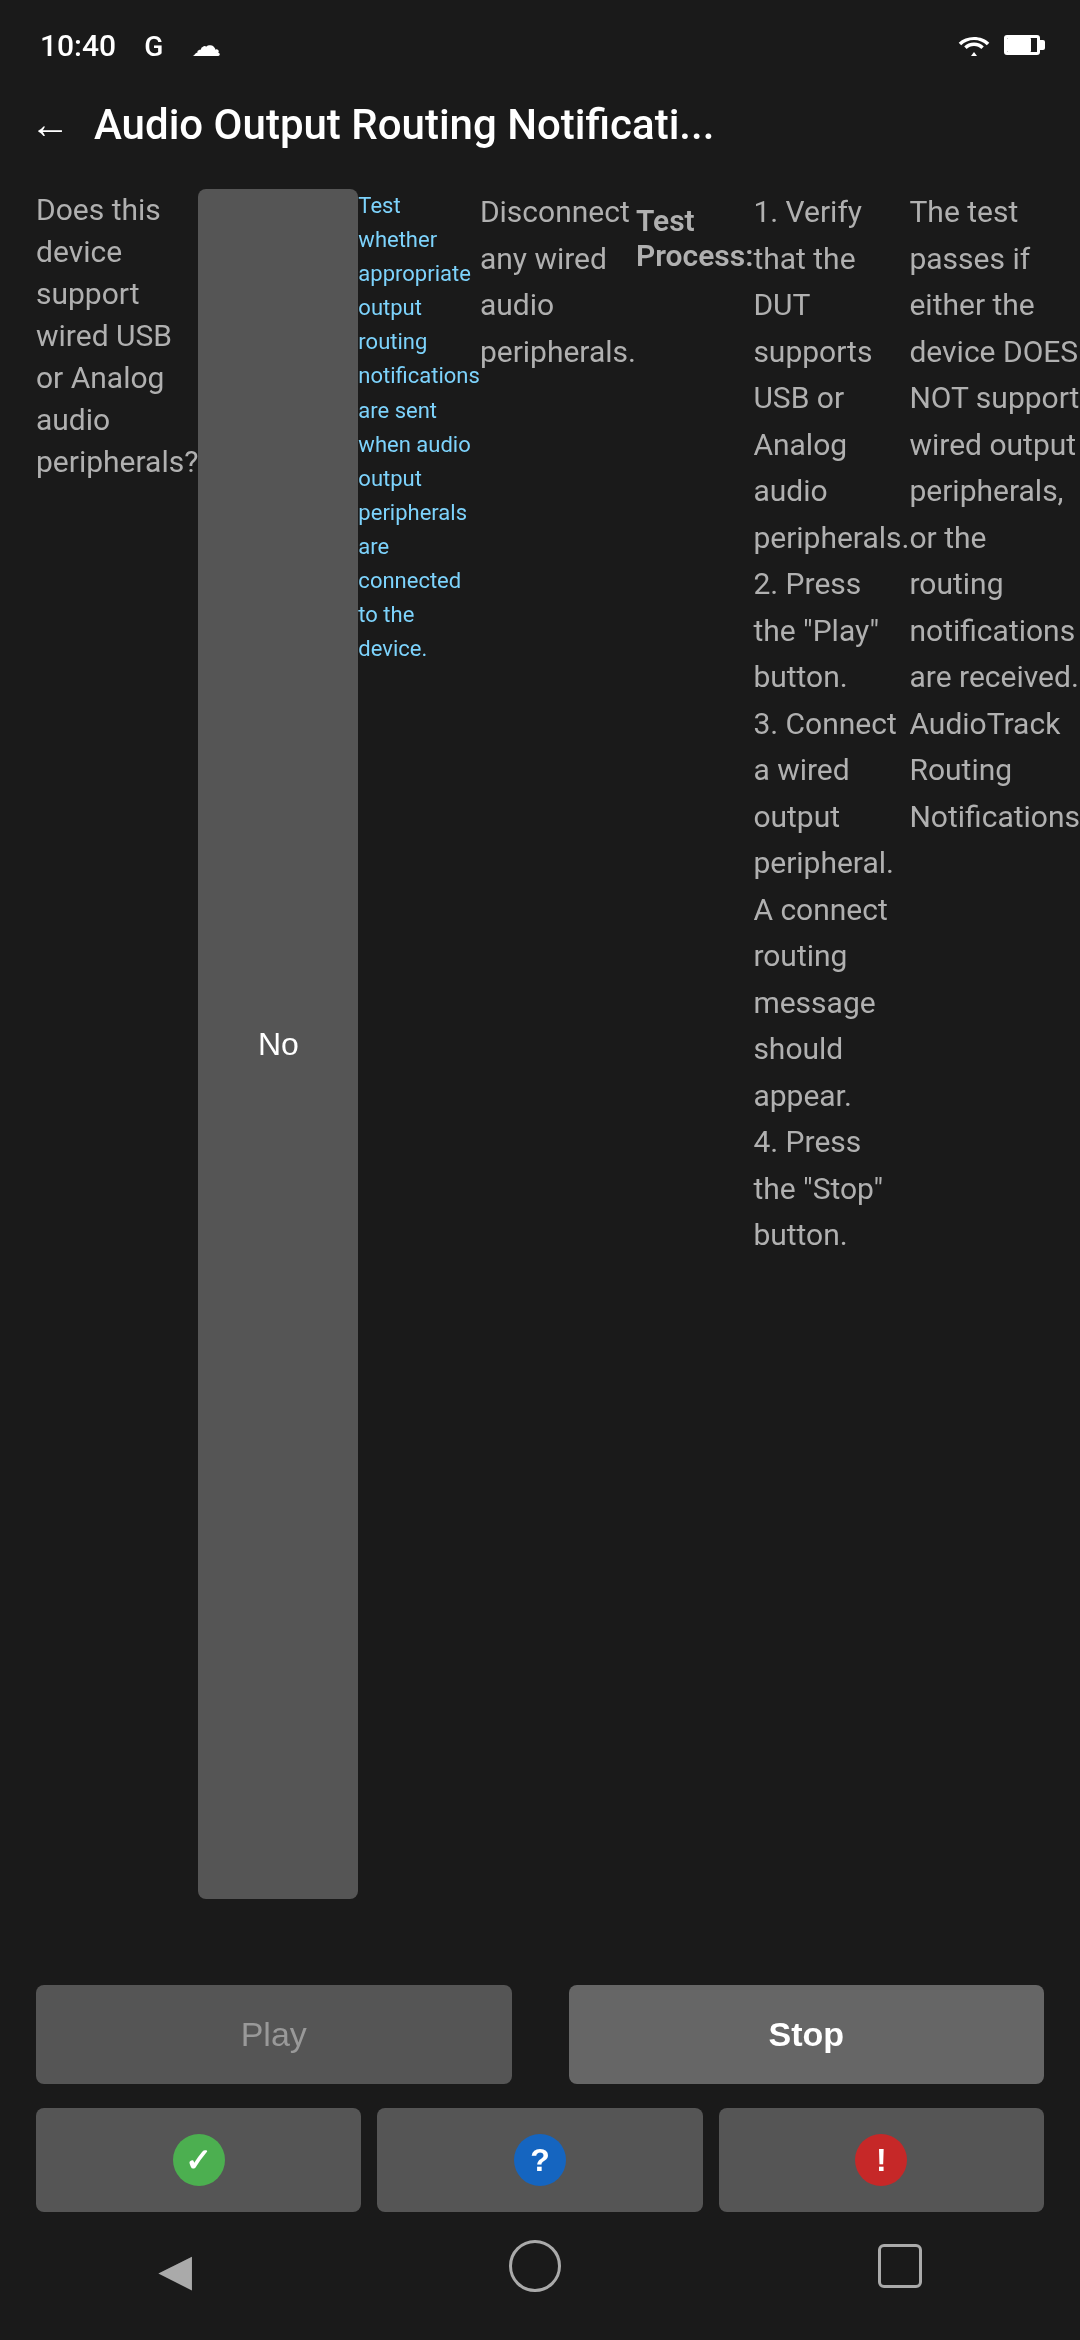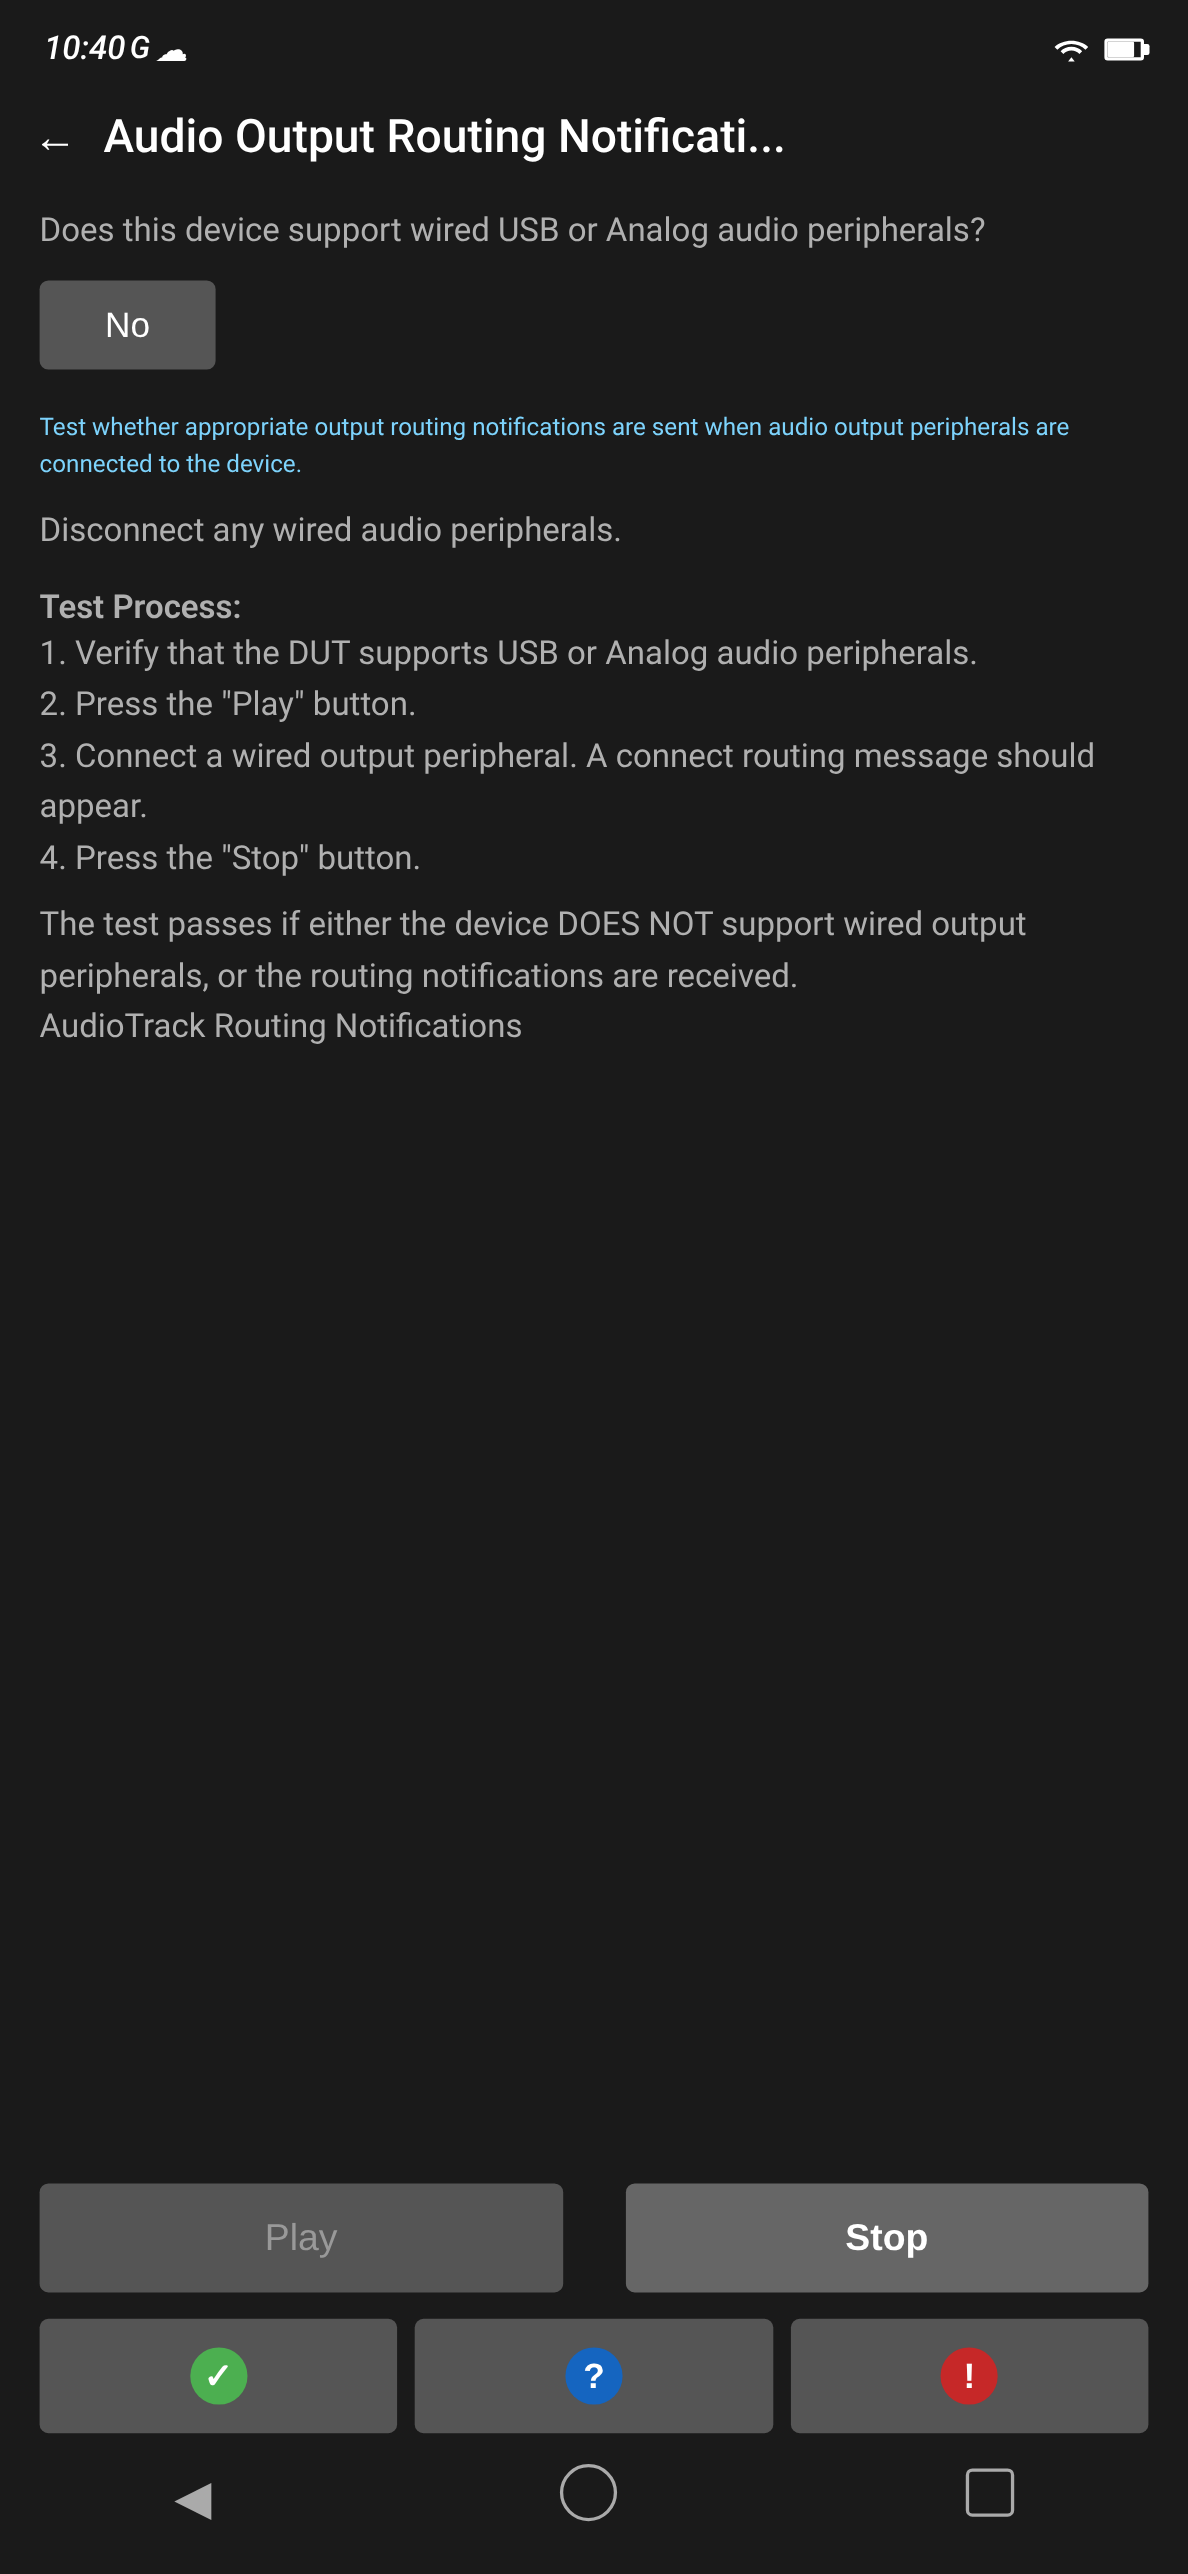--- a/index.html
+++ b/index.html
@@ -26,26 +26,25 @@
     .status-bar {
       display: flex;
       justify-content: space-between;
       align-items: center;
       padding: 20px 40px 10px;
       height: 80px;
     }
 
     .status-bar-left {
       display: flex;
-      align-items: flex-start;
-      gap: 4px;
+      align-items: flex-end;
+      gap: 28px;
       color: #ffffff;
       font-size: 30px;
       font-weight: 500;
-      font-style: italic;
     }
 
     .status-bar-right {
       display: flex;
       align-items: center;
       gap: 12px;
     }
 
     .wifi-icon {
       width: 36px;
@@ -100,21 +99,21 @@
       color: #ffffff;
       font-size: 42px;
       font-weight: 500;
     }
 
     
     .main-content {
       padding: 10px 36px;
       flex: 1;
       display: flex;
-      flex-direction: column;
+      flex-direction: row;
       gap: 0;
     }
 
     .question-text {
       color: #b0b0b0;
       font-size: 30px;
       line-height: 1.4;
       margin-bottom: 24px;
     }
 

